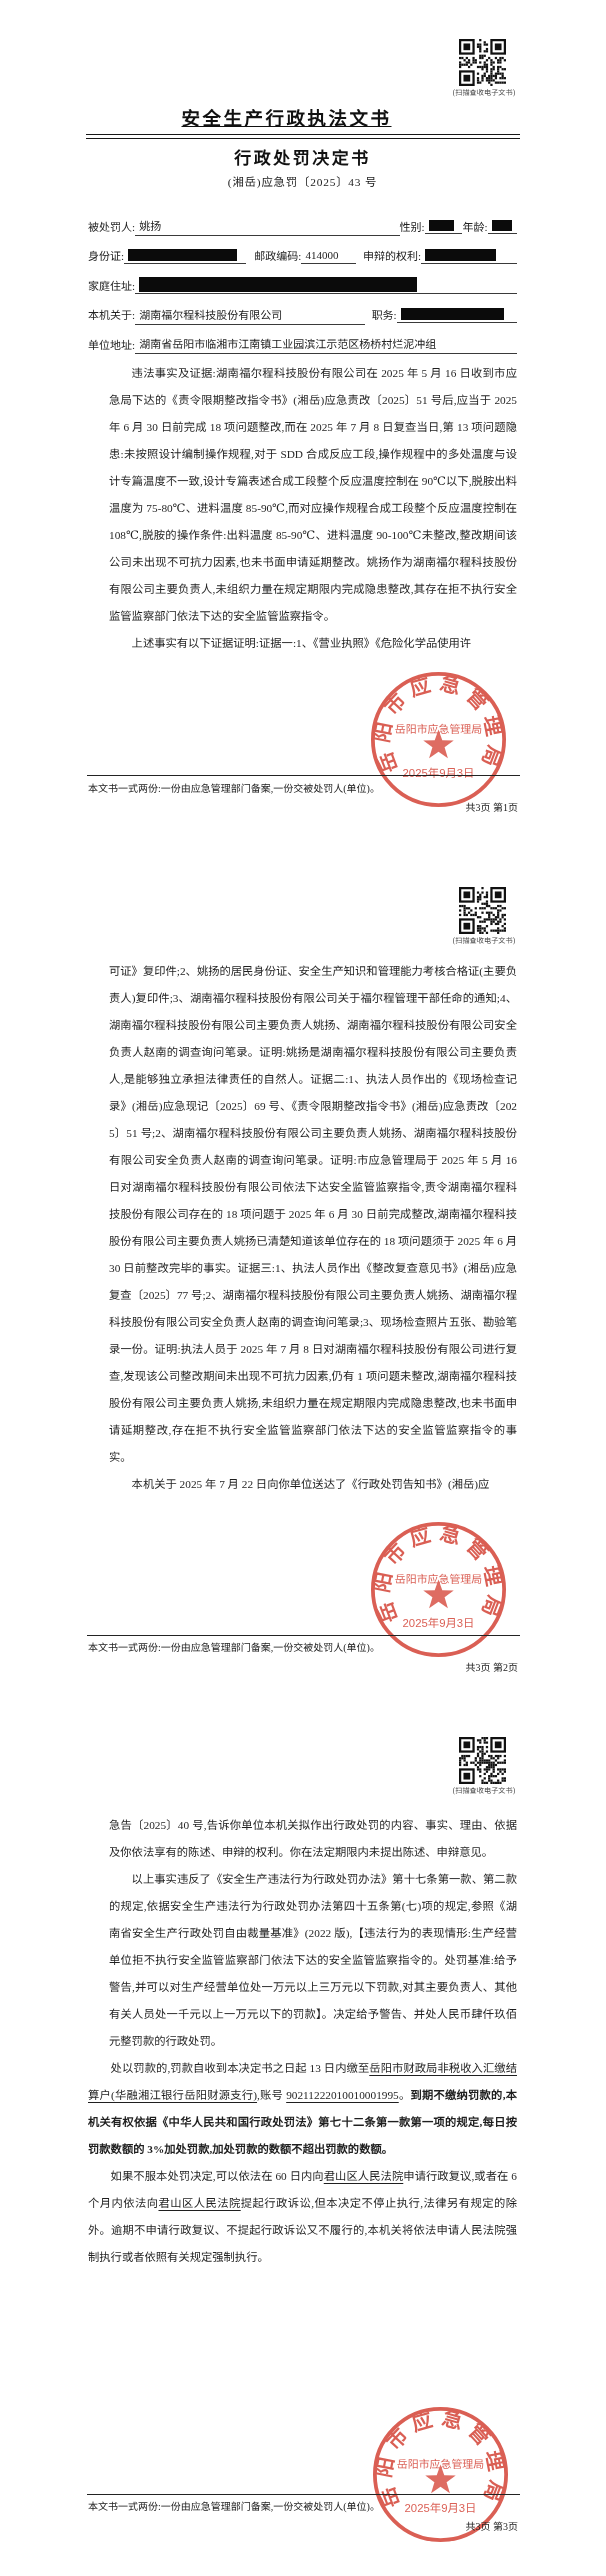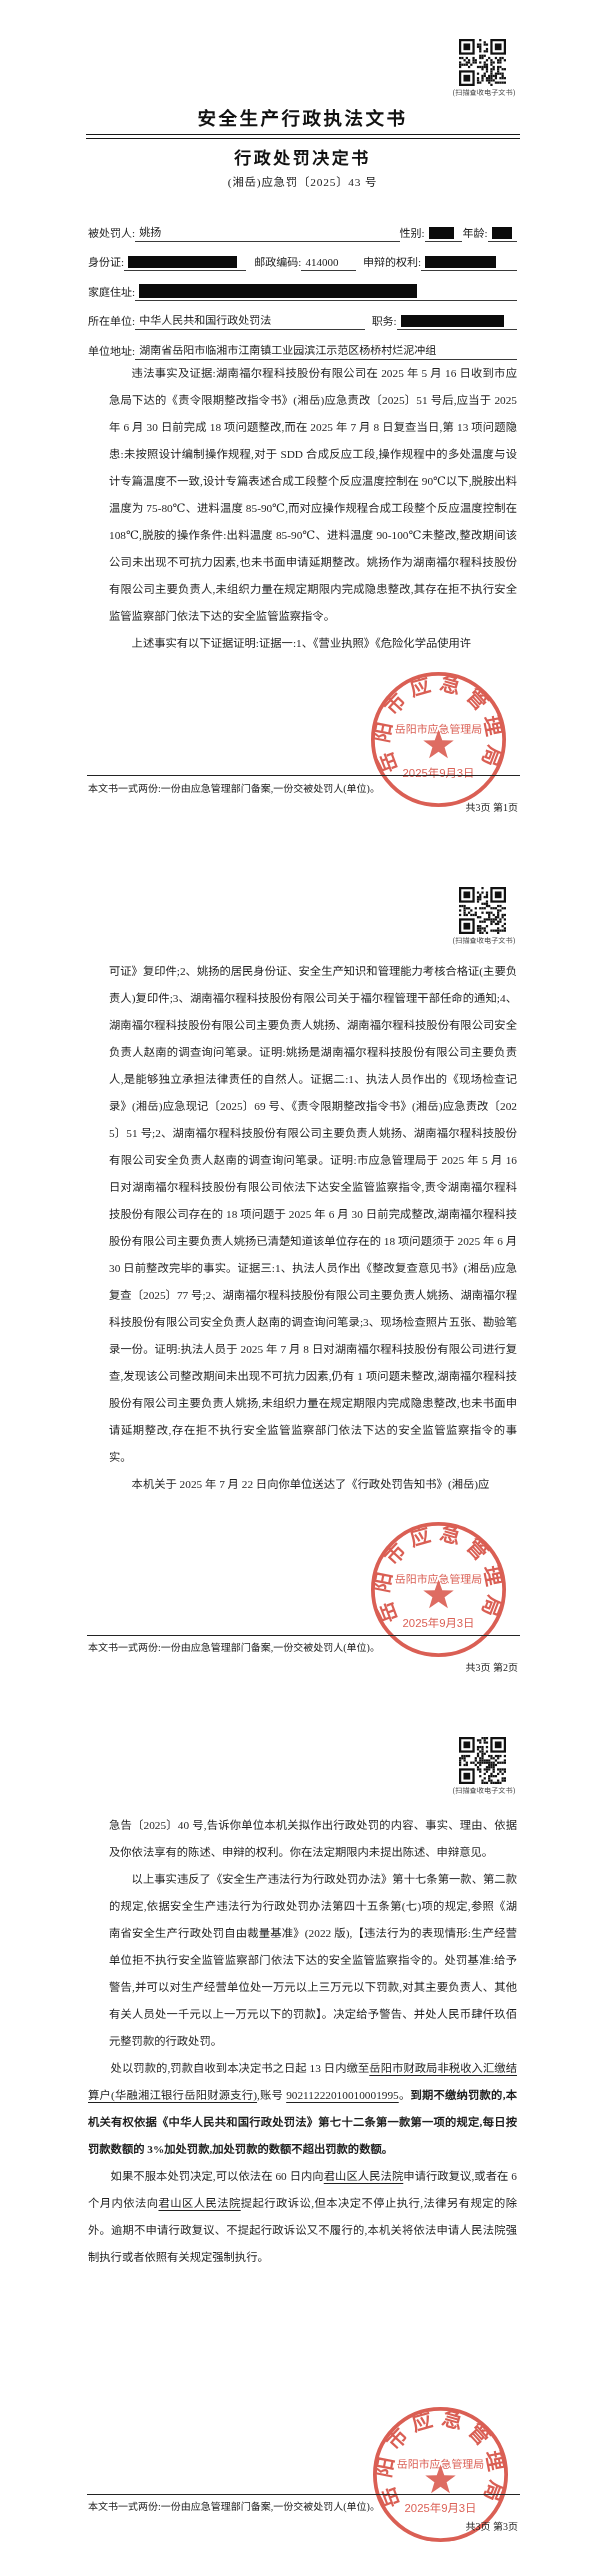--- a/index.html
+++ b/index.html
@@ -4,33 +4,33 @@
 <style>
   html,body{margin:0;padding:0;background:#ffffff;}
   .doc{width:606px;background:#fff;}
   .page{position:relative;width:606px;height:859px;background:#fff;overflow:hidden;
         font-family:"Liberation Serif","DejaVu Serif",serif;color:#222;}
   
   .qr{position:absolute;left:459px;width:47px;height:47px;}
   .qr-caption{position:absolute;left:421px;width:126px;text-align:center;
               font-size:7.2px;color:#4a4a4a;}
   
-  .h-main{position:absolute;left:88px;width:429px;text-align:center;font-weight:bold;
+  .h-main{position:absolute;left:72px;width:429px;text-align:center;font-weight:bold;
           font-family:"Liberation Sans","DejaVu Sans",sans-serif;font-size:18.5px;
-          letter-spacing:2.5px;color:#111;}
+          letter-spacing:2.5px;color:#111;text-decoration:underline;}
   .dblline{position:absolute;left:86px;width:434px;height:2.5px;
            border-top:1.7px solid #161616;border-bottom:0.8px solid #161616;}
   .h-sub{position:absolute;left:88px;width:429px;text-align:center;font-weight:bold;
          font-family:"Liberation Sans","DejaVu Sans",sans-serif;font-size:17px;
          letter-spacing:2.5px;color:#111;}
   .docnum{position:absolute;left:88px;width:429px;text-align:center;
           font-size:11.4px;letter-spacing:0.8px;color:#222;}
   
   .fields{position:absolute;left:88px;top:212px;width:429px;font-size:11px;}
-  .frow{display:flex;align-items:flex-end;height:29.5px;}
+  .frow{display:flex;align-items:center;height:29.5px;}
   .flabel{white-space:nowrap;padding-bottom:1.7px;}
   .fval{border-bottom:0.8px solid #3a3a3a;padding:0 1.7px 1.7px 4.2px;white-space:nowrap;}
   .grow{flex:1;}
   .redact{display:inline-block;background:#0b0b0b;vertical-align:text-bottom;}
   
   .body-block{position:absolute;left:88px;width:429px;font-size:11.3px;
               line-height:27px;text-align:justify;word-break:break-all;color:#1f1f1f;}
   .para{margin:0;}
   .indent{text-indent:2em;}
   .ruled{background-image:repeating-linear-gradient(to bottom,
@@ -197,22 +197,22 @@
         <span class="flabel" style="margin-left:8.4px">邮政编码:</span>
         <span class="fval" style="width:49px">414000</span>
         <span class="flabel" style="margin-left:6.7px">申辩的权利:</span>
         <span class="fval grow"><span class="redact" style="width:71px;height:12.6px"></span></span>
       </div>
       <div class="frow">
         <span class="flabel">家庭住址:</span>
         <span class="fval grow"><span class="redact" style="width:278px;height:14.3px"></span></span>
       </div>
       <div class="frow">
-        <span class="flabel">所在单位:</span>
-        <span class="fval" style="width:224px">中华人民共和国行政处罚法</span>
+        <span class="flabel">本机关于:</span>
+        <span class="fval" style="width:224px">湖南福尔程科技股份有限公司</span>
         <span class="flabel" style="margin-left:6.7px">职务:</span>
         <span class="fval grow"><span class="redact" style="width:103px;height:12.6px"></span></span>
       </div>
       <div class="frow">
         <span class="flabel">单位地址:</span>
         <span class="fval grow">湖南省岳阳市临湘市江南镇工业园滨江示范区杨桥村烂泥冲组</span>
       </div>
     </div>
 
     <div class="body-block" style="top:360px">

